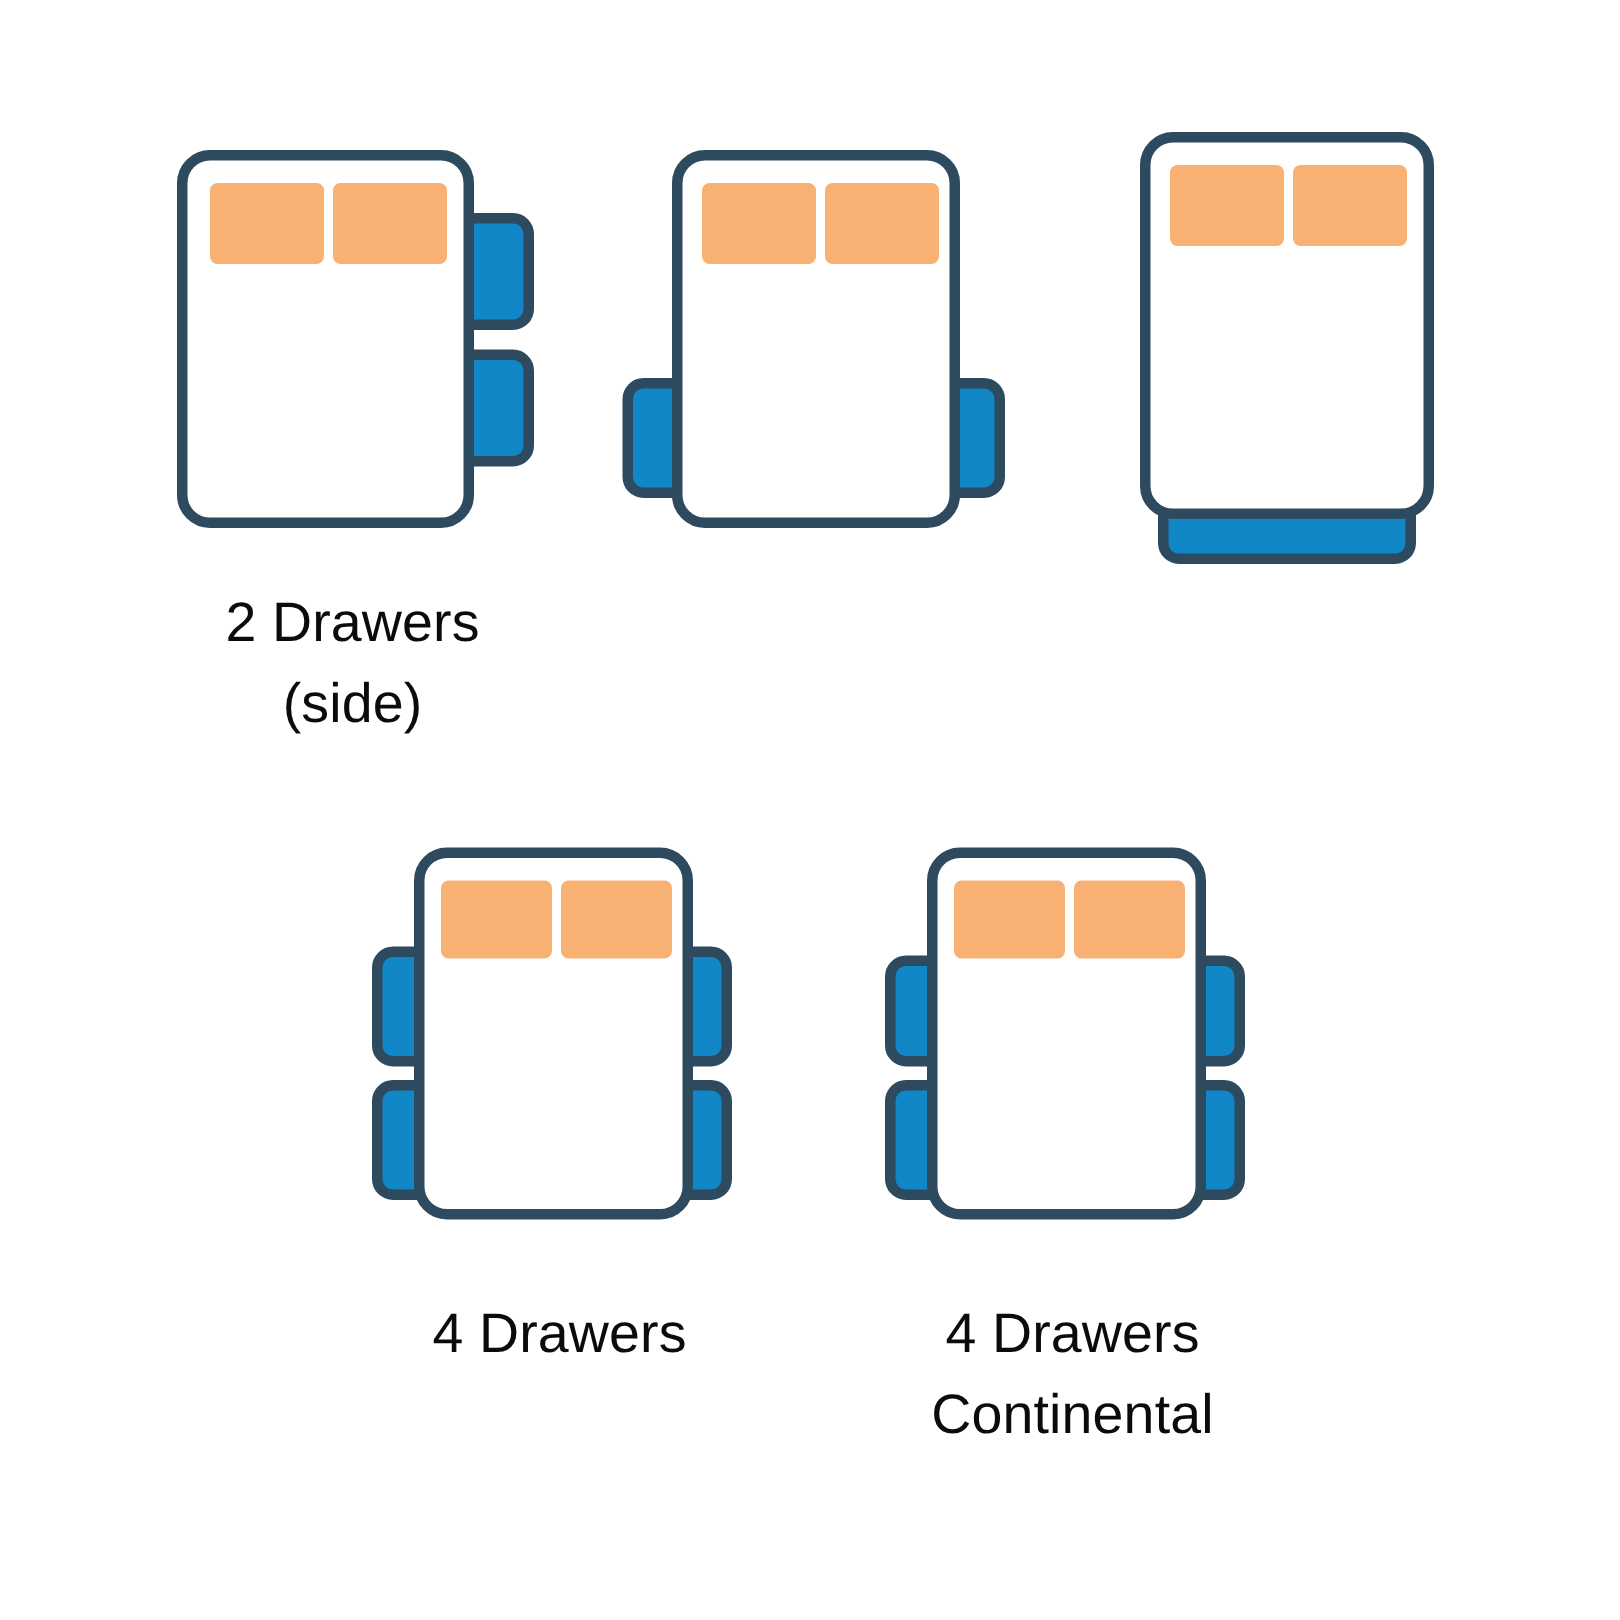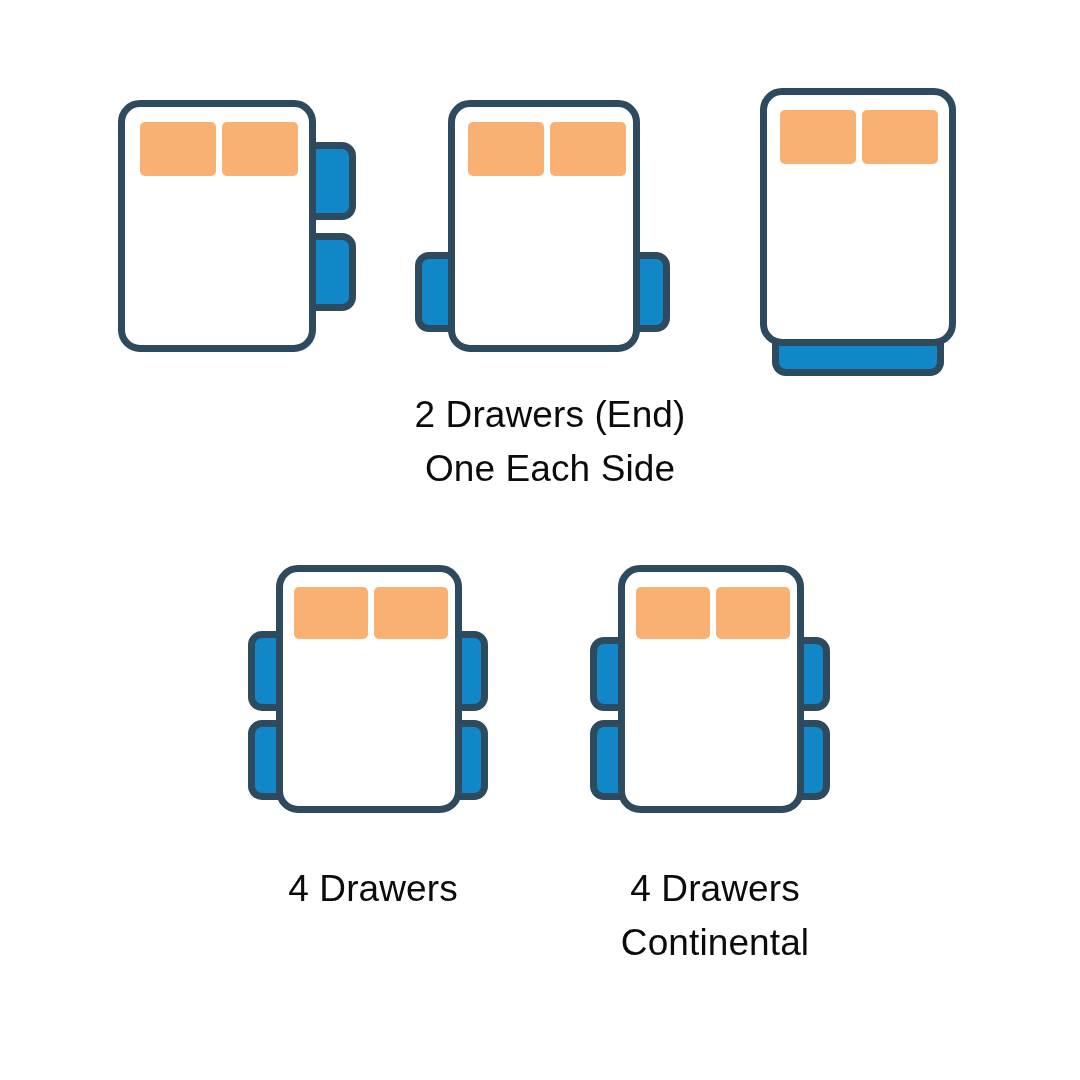--- a/index.html
+++ b/index.html
@@ -81,34 +81,34 @@
 
     <div class="drawer right" style="left:188px; top:42px; width:50px; height:78px;"></div>
     <div class="drawer right" style="left:188px; top:133px; width:50px; height:78px;"></div>
 
     <div class="mattress" style="left:0px; top:0px; width:198px; height:252px;"></div>
 
     <div class="pillow" style="left:22px; top:22px; width:76px; height:54px;"></div>
     <div class="pillow" style="left:104px; top:22px; width:76px; height:54px;"></div>
   </div>
 
+  <div class="caption" style="left:60px; top:388px; width:350px;">2 Drawers
+(side)</div>
 
   <div class="figure" style="left:415px; top:100px; width:260px; height:260px;">
 
     <div class="drawer left" style="left:0px; top:152px; width:50px; height:80px;"></div>
     <div class="drawer right" style="left:205px; top:152px; width:50px; height:80px;"></div>
 
     <div class="mattress" style="left:33px; top:0px; width:192px; height:252px;"></div>
 
     <div class="pillow" style="left:53px; top:22px; width:76px; height:54px;"></div>
     <div class="pillow" style="left:135px; top:22px; width:76px; height:54px;"></div>
   </div>
 
-  <div class="caption" style="left:370px; top:388px; width:360px;">2 Drawers (End)
-One Each Side</div>
 
   <div class="figure" style="left:760px; top:88px; width:210px; height:290px;">
 
     <div class="drawer end" style="left:12px; top:240px; width:172px; height:48px;"></div>
 
     <div class="mattress" style="left:0px; top:0px; width:196px; height:258px;"></div>
 
     <div class="pillow" style="left:20px; top:22px; width:76px; height:54px;"></div>
     <div class="pillow" style="left:102px; top:22px; width:76px; height:54px;"></div>
   </div>

